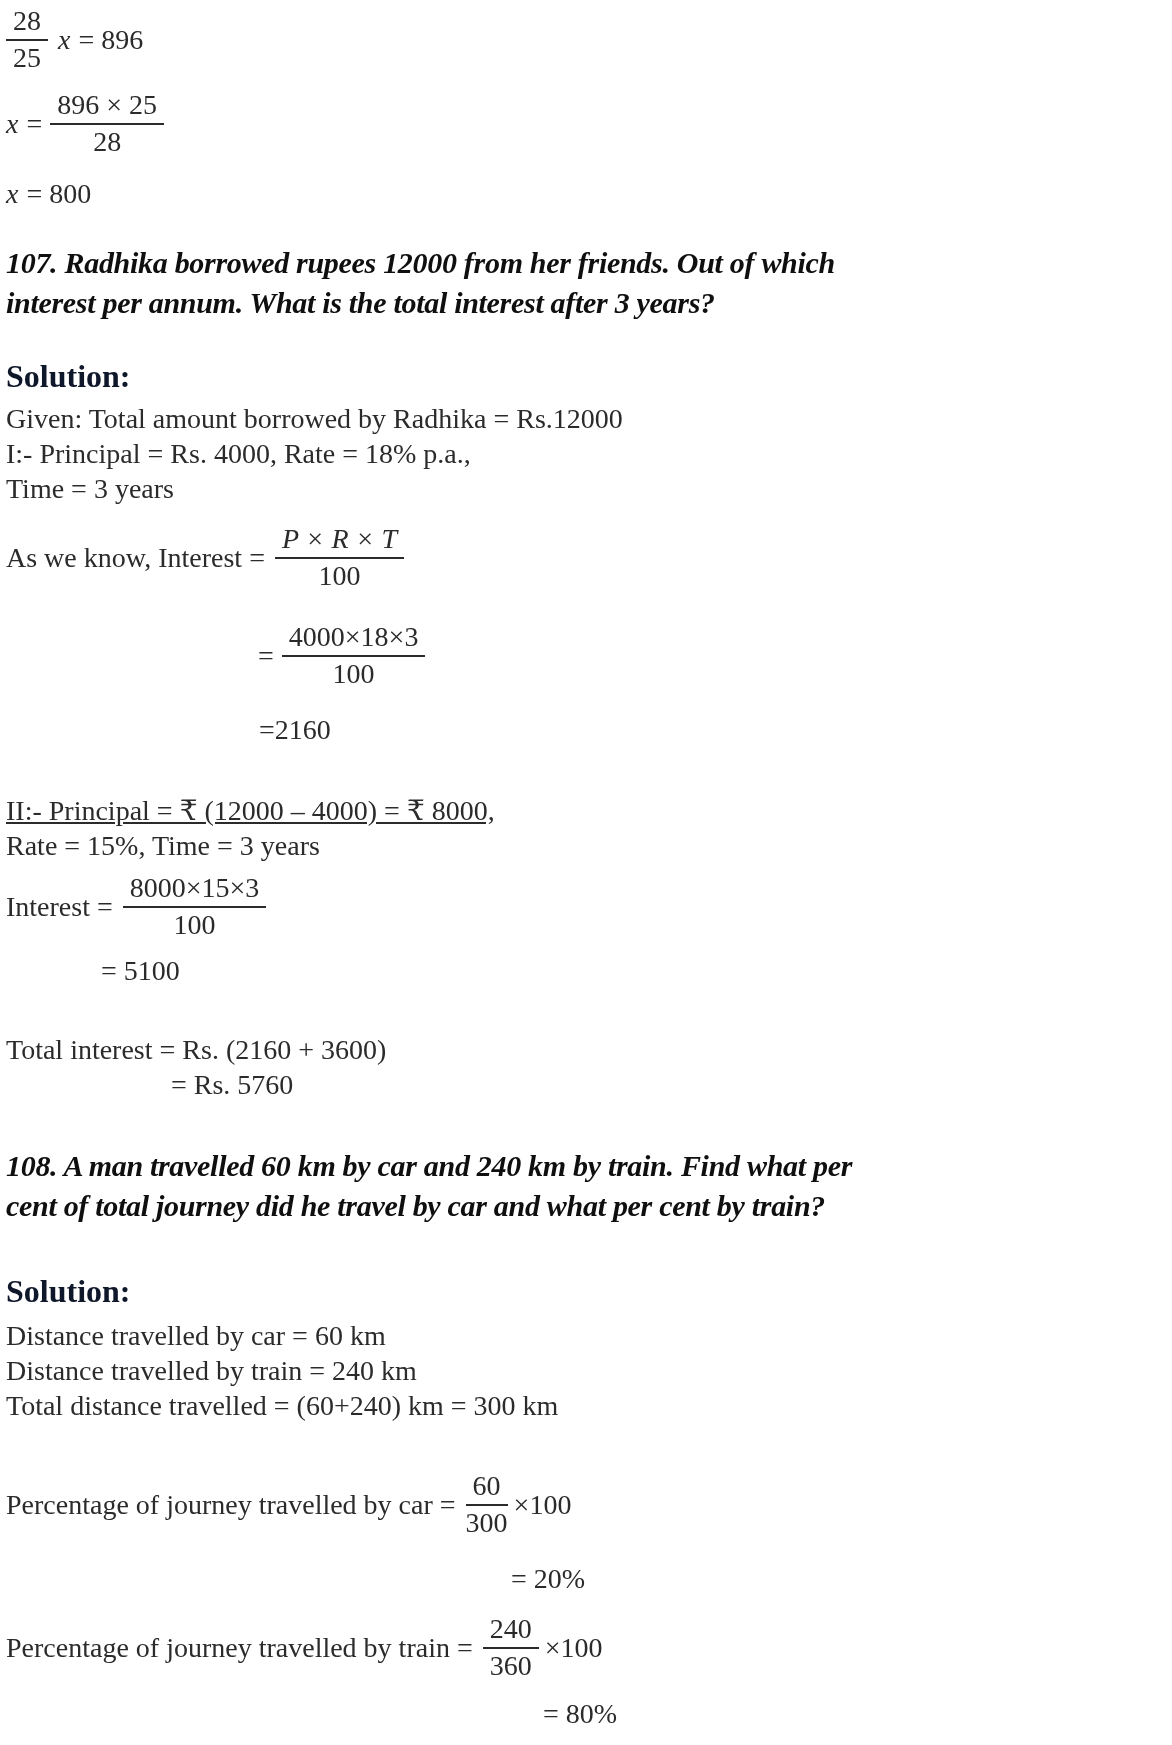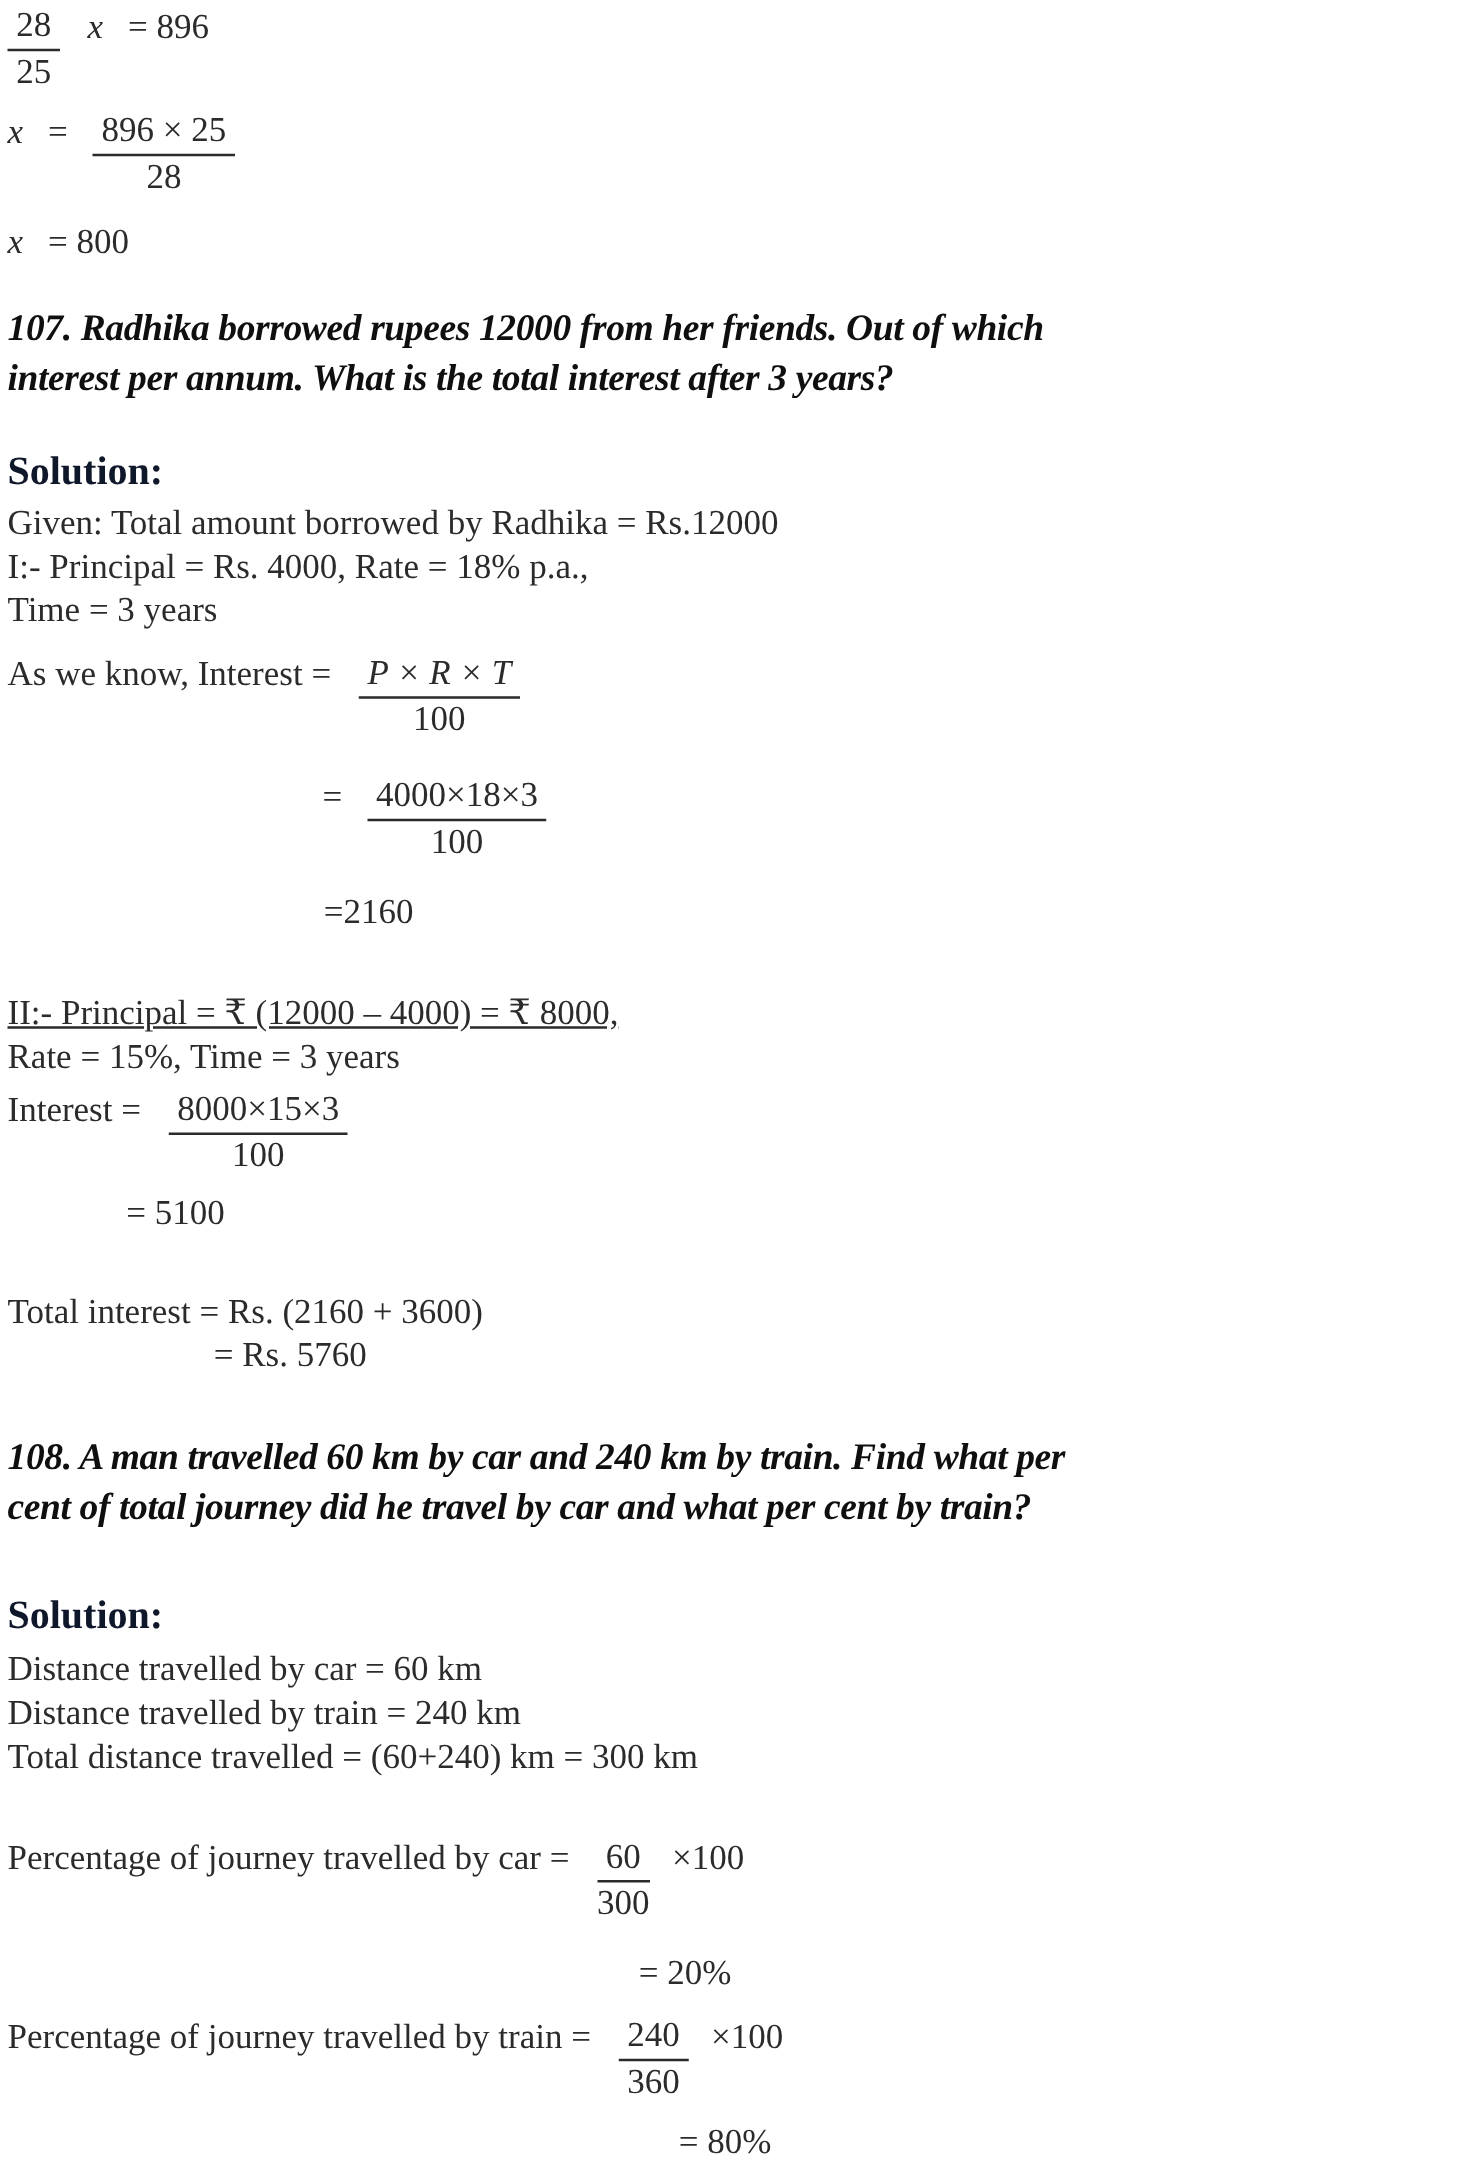--- a/index.html
+++ b/index.html
@@ -26,23 +26,22 @@
     font-style:italic;
   }
   .sol{
     font-weight:bold;
     color:#0f172a;
     font-size:32px;
     line-height:38px;
   }
   .mathrow{
     display:flex;
-    align-items:flex-start;
+    align-items:center;
     white-space:nowrap;
-    gap:12px;
   }
   .frac{
     display:inline-flex;
     flex-direction:column;
     align-items:center;
     text-align:center;
     line-height:33px;
   }
   .frac .num{display:block;padding:0 7px 2px;border-bottom:2px solid #2b2b2b;}
   .frac .den{display:block;padding-top:0;}

